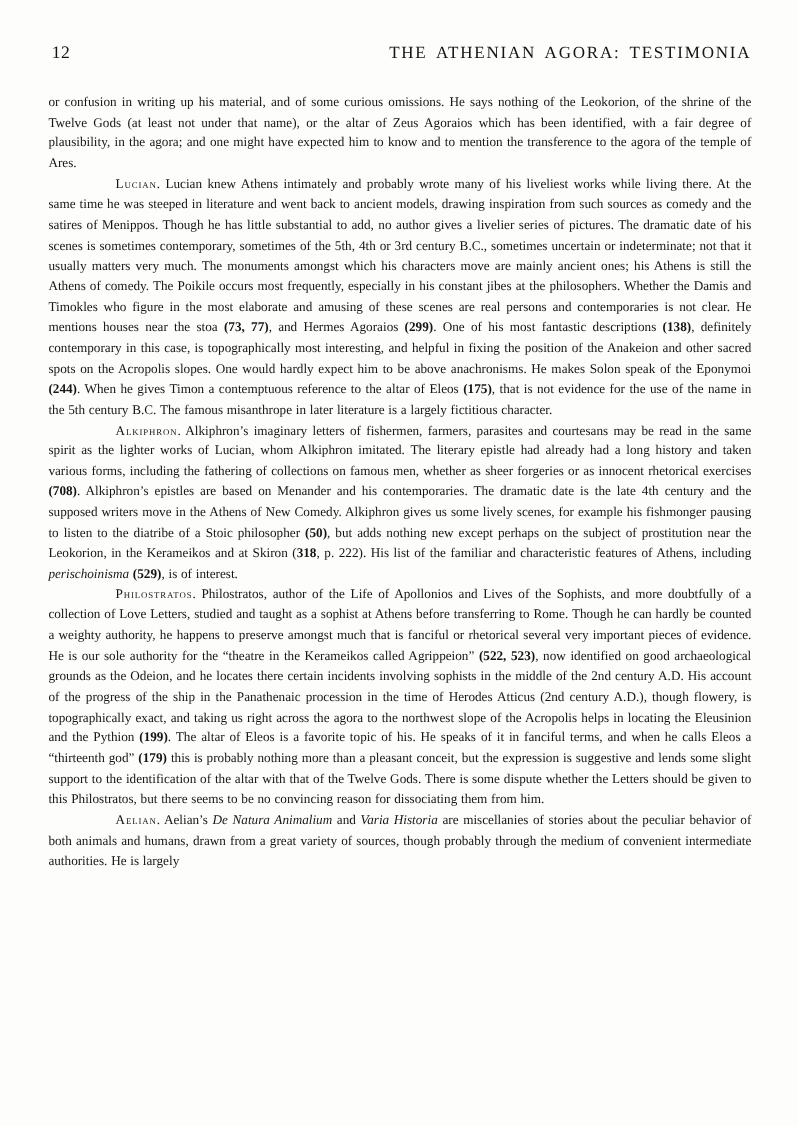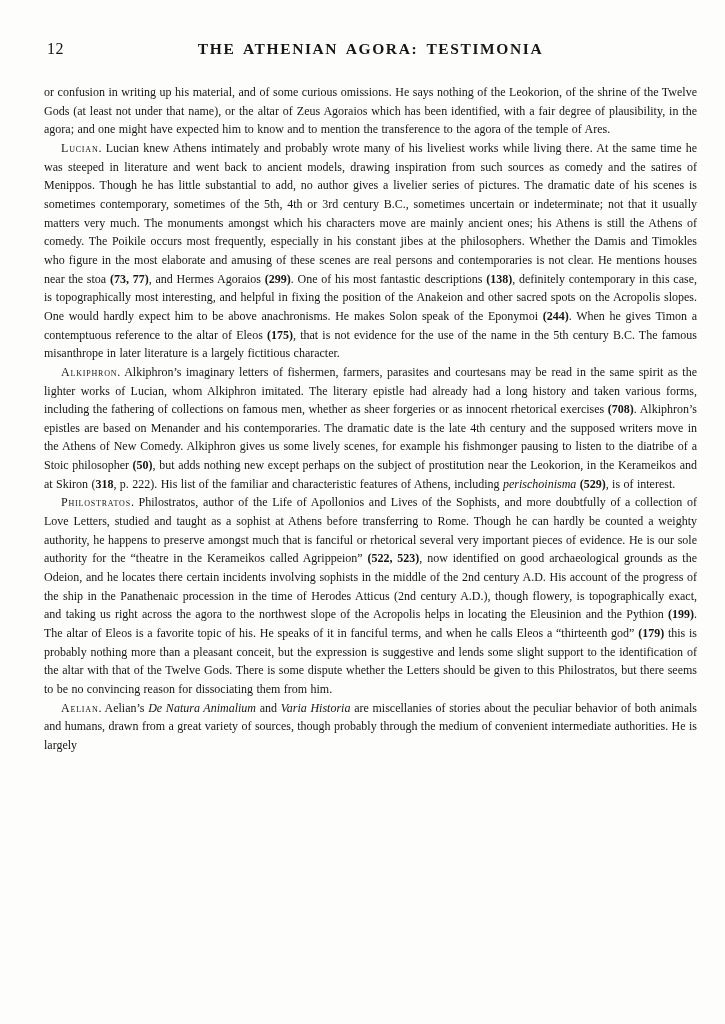--- a/index.html
+++ b/index.html
@@ -9,57 +9,58 @@
   }
   .page {
     position: relative;
     width: 725px;
     height: 1024px;
     margin: 0 auto;
     background: #fdfdfb;
     color: #161513;
     font-family: "Liberation Serif", "DejaVu Serif", serif;
     box-sizing: border-box;
-    padding: 40px 28px 0 44px;
+    padding: 40px 42px 0 44px;
     overflow: hidden;
   }
   .running-head {
     position: relative;
     height: 22px;
     margin-bottom: 21px;
   }
   .page-number {
     position: absolute;
     left: 3px;
     top: 0;
     font-size: 16px;
     letter-spacing: 0.5px;
   }
   .head-title {
-    text-align: center;
+    text-align: right;
     font-size: 15.5px;
     letter-spacing: 1.6px;
     word-spacing: 3px;
-    font-weight: 700;
+    font-weight: 400;
   }
   .doc-body {
     text-align: justify;
     font-size: 12px;
     line-height: 18.65px;
     word-spacing: 0.4px;
   }
   .doc-body p {
     margin: 0;
   }
   .doc-body p.indent {
     text-indent: 17px;
   }
   .smallcaps {
     font-variant: small-caps;
     letter-spacing: 0.8px;
+    margin-left: 44px;
   }
   .bold { font-weight: 700; }
   .italic { font-style: italic; }
   .normal { font-style: normal; }
 </style>
 </head>
 <body>
 
 <div class="page">
   <div class="running-head">

